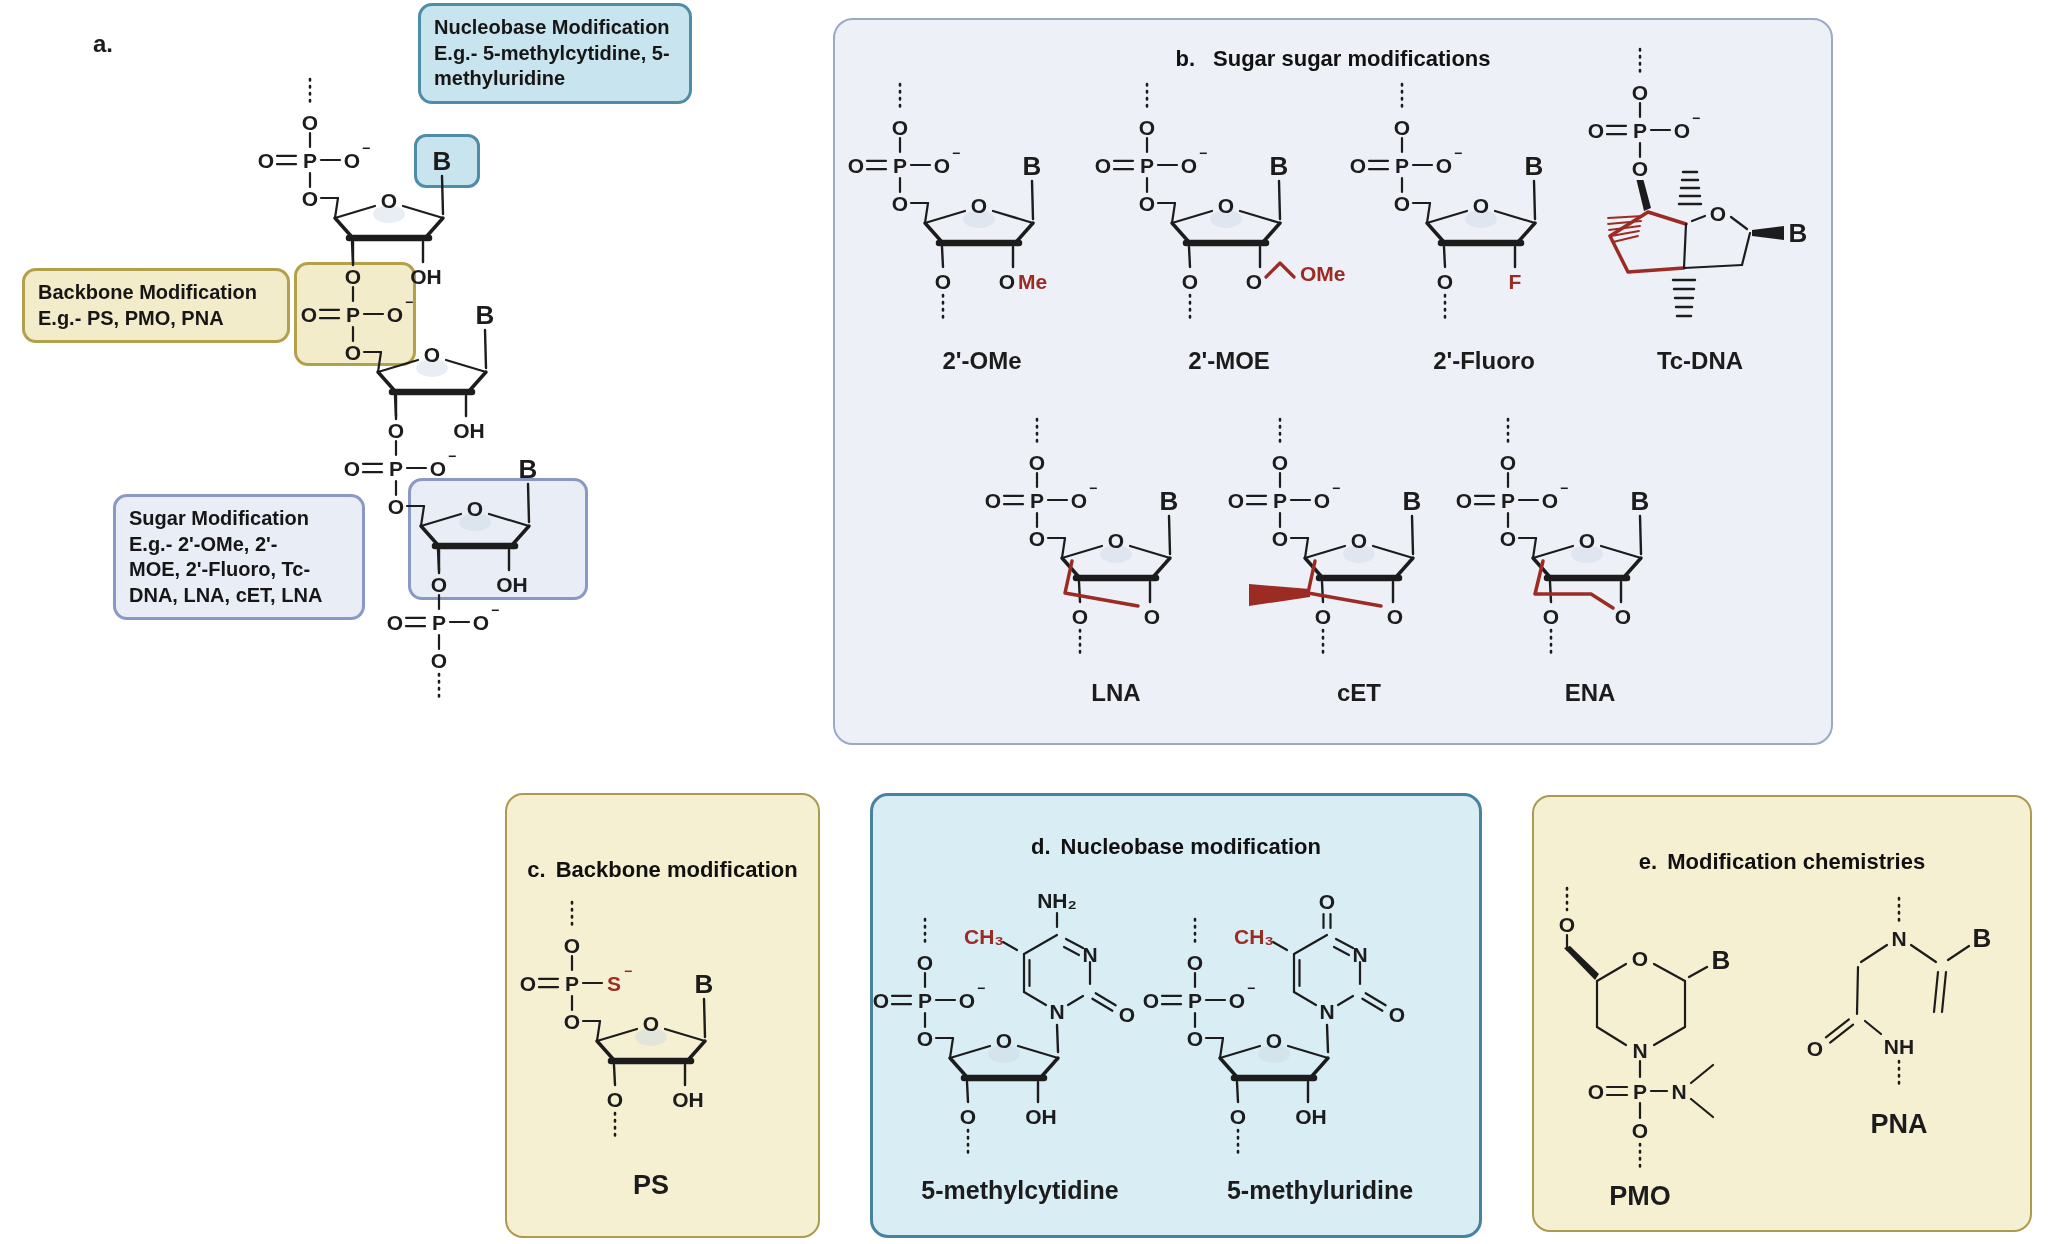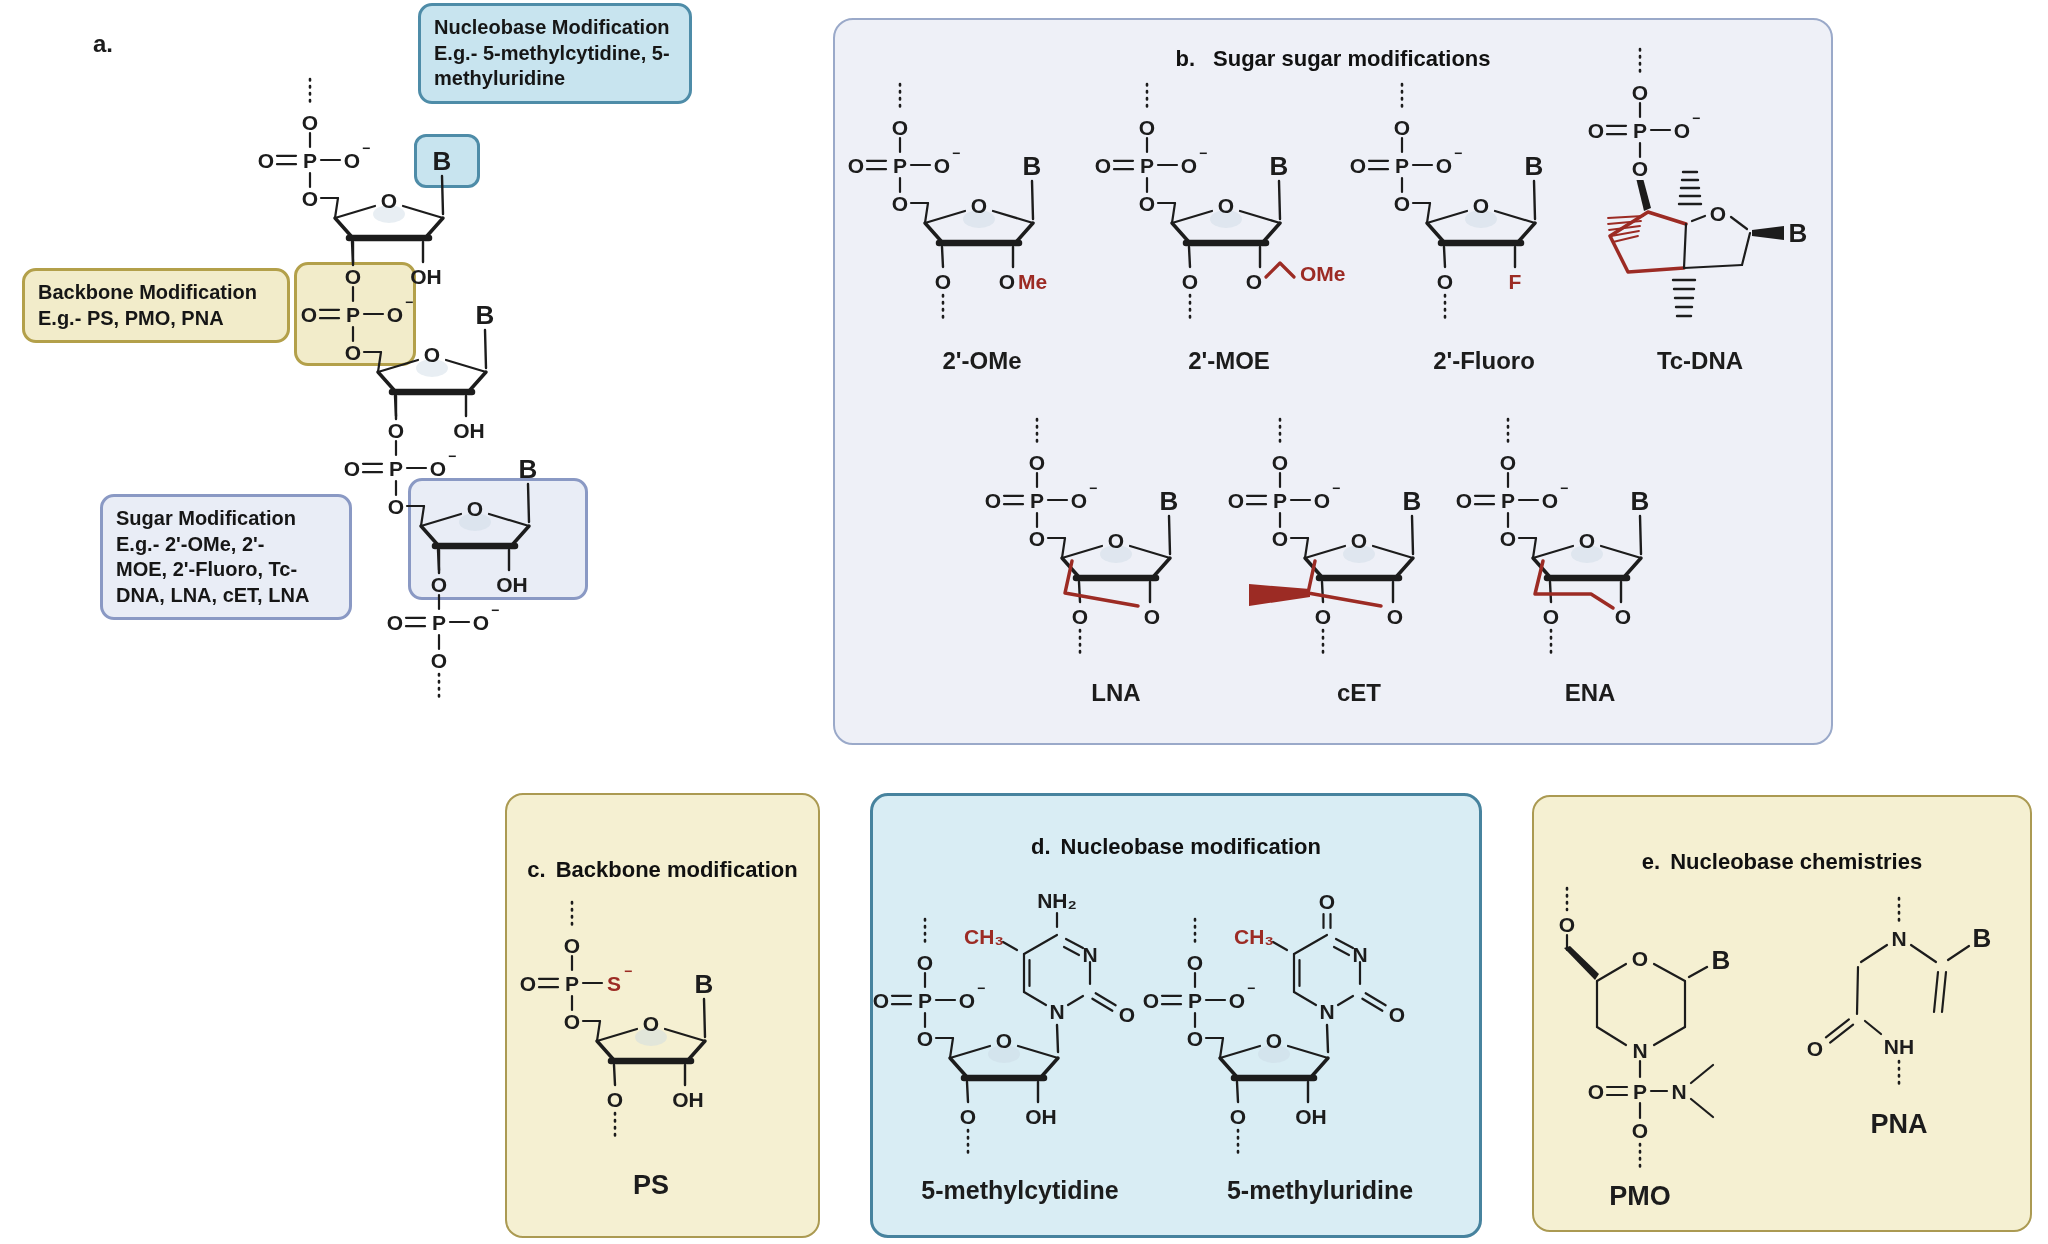--- a/index.html
+++ b/index.html
@@ -18,21 +18,21 @@
   .panel-d .ptitle{top:38px;}
   .panel-e .ptitle{top:52px;}
   .hbox{position:absolute;box-sizing:border-box;}
   .hbox-b{left:414px;top:134px;width:66px;height:54px;background:#c8e4ef;border:3px solid #4e8ca8;border-radius:12px;}
   .hbox-phos{left:294px;top:262px;width:122px;height:104px;background:#f2ecca;border:3px solid #b3a04a;border-radius:14px;}
   .hbox-sugar{left:408px;top:478px;width:180px;height:122px;background:#e9edf6;border:3px solid #8a99c4;border-radius:14px;}
   .callout{position:absolute;box-sizing:border-box;font-weight:700;font-size:20px;line-height:1.28;
            padding:9px 13px;white-space:pre-line;color:#161616;}
   .callout-blue{left:418px;top:3px;width:274px;background:#c8e4ef;border:3px solid #4e8ca8;border-radius:14px;}
   .callout-yellow{left:22px;top:268px;width:268px;background:#f2ecca;border:3px solid #b3a04a;border-radius:14px;}
-  .callout-grey{left:100px;top:494px;width:252px;background:#e9edf6;border:3px solid #8a99c4;border-radius:14px;}
+  .callout-grey{left:113px;top:494px;width:252px;background:#e9edf6;border:3px solid #8a99c4;border-radius:14px;}
   .alabel{position:absolute;left:93px;top:30px;font-weight:700;font-size:24px;}
   #chem{position:absolute;left:0;top:0;pointer-events:none;}
 </style>
 </head>
 <body>
 
 <div class="page">
 
   <div class="panel panel-b">
     <div class="ptitle">
@@ -51,21 +51,21 @@
   <div class="panel panel-d">
     <div class="ptitle tight">
       <span>d.</span>
       <span>Nucleobase modification</span>
     </div>
   </div>
 
   <div class="panel panel-e">
     <div class="ptitle tight">
       <span>e.</span>
-      <span>Nucleobase chemistries</span>
+      <span>Modification chemistries</span>
     </div>
   </div>
 
   <div class="alabel">a.</div>
   <div class="hbox hbox-b"></div>
   <div class="hbox hbox-phos"></div>
   <div class="hbox hbox-sugar"></div>
   <div class="callout callout-blue">Nucleobase Modification
 E.g.- 5-methylcytidine, 5-
 methyluridine</div>

